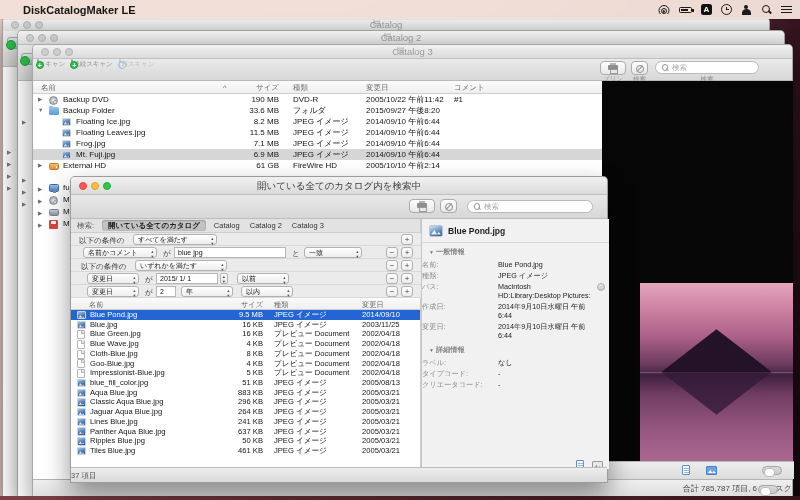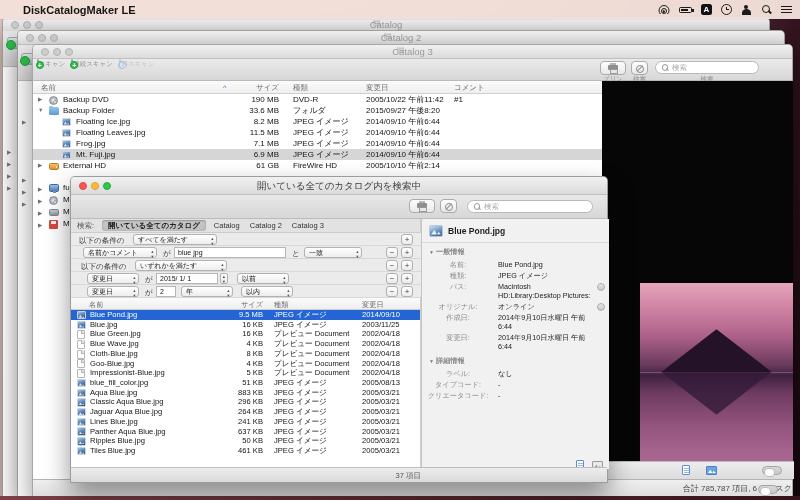--- a/index.html
+++ b/index.html
@@ -123,31 +123,31 @@
 .res-hd span{position:absolute;top:1.5px}
 .res-rows{position:absolute;left:0;top:133px;width:350px;height:159px;background:#fff;border-right:1px solid #cdcdcd;overflow:hidden}
 .rrow{position:relative;height:9.73px;font-size:7.6px;line-height:9.7px;color:#141414;white-space:nowrap}
 .rrow.sel{background:#2465d6;color:#fff}
 .r-ic{position:absolute;left:6px;top:0.8px}
 .r-nm{position:absolute;left:19px;top:0}
 .r-sz{position:absolute;left:118px;top:0;width:74px;text-align:right}
 .r-kd{position:absolute;left:203px;top:0}
 .r-dt{position:absolute;left:291px;top:0}
 .sw-foot{position:absolute;left:0;bottom:0;width:100%;height:15px;background:linear-gradient(#ededed,#dadada);border-top:1px solid #bdbdbd;font-size:7.5px;color:#555}
-.sw-count{position:absolute;left:0;top:0;width:350px;text-align:right;line-height:15px}
+.sw-count{position:absolute;left:0;top:0;width:350px;text-align:left;line-height:15px}
 
 .info{position:absolute;left:350px;top:42px;width:188px;height:250px;background:#f1f1f1;border-left:1px solid #c6c6c6;overflow:hidden}
 .info-hd{height:24px;border-bottom:1px solid #d8d8d8;display:flex;align-items:center;padding:0 7px;gap:5px}
 .info-hd .fn{font-size:8.5px;font-weight:bold;color:#1d1d1d}
 .thumb16{width:14px;height:12px;border-radius:2px;background:linear-gradient(160deg,#cfe2f2 0%,#7fa8d2 40%,#33567f 100%);border:1px solid #b9c6d6;position:relative;flex:0 0 14px}
 .thumb16::after{content:"";position:absolute;left:1px;bottom:1px;width:10px;height:5px;background:rgba(255,255,255,.85);clip-path:polygon(0 100%,35% 10%,60% 100%,75% 45%,100% 100%)}
 .isec{font-size:7.2px;color:#8a8a8a;font-weight:bold;padding:4px 7px 2px}
 .isec .tri{font-size:5px;color:#777;margin-right:2px}
 .ikv{position:relative;display:grid;grid-template-columns:72px 1fr;column-gap:4px;padding:1px 4px 1px 0;font-size:7.2px;line-height:9px}
-.ikv .k{text-align:center;color:#8b8b8b}
+.ikv .k{text-align:left;color:#8b8b8b}
 .ikv .v{color:#222;padding-right:10px}
 .actbtn{position:absolute;right:4px;top:2px;width:8px;height:8px;border-radius:50%;background:linear-gradient(#e6e6e6,#c9c9c9);border:1px solid #adadad}
 
 .ic{display:inline-block}
 .i-img{width:8.5px;height:8.5px;border:1px solid #c8d4e6;border-radius:1px;background:linear-gradient(160deg,#a9c8e4 0%,#6089ba 45%,#2e4e7a 100%);position:relative}
 .i-img::after{content:"";position:absolute;left:0.5px;bottom:0.5px;width:6px;height:3px;background:rgba(255,255,255,.8);clip-path:polygon(0 100%,35% 10%,60% 100%,75% 45%,100% 100%)}
 .i-doc{width:7.5px;height:9px;background:#fff;border:1px solid #b5b5b5;border-radius:1px;position:relative}
 .i-doc::after{content:"";position:absolute;right:-0.5px;top:-0.5px;width:2.5px;height:2.5px;background:#e3e3e3;border-left:0.5px solid #b5b5b5;border-bottom:0.5px solid #b5b5b5}
 .i-zip{width:7.5px;height:9px;background:#fff;border:1px solid #b0b0b0;border-radius:1px;position:relative}
 .i-zip::after{content:"";position:absolute;left:3px;top:0;width:1.2px;height:9px;background:repeating-linear-gradient(#9a9a9a 0 1px,transparent 1px 2px)}
@@ -557,25 +557,20 @@
         <div class="ikv">
           <span class="k">種類:</span>
           <span class="v">JPEG イメージ</span>
         </div>
         <div class="ikv">
           <span class="k">パス:</span>
           <span class="v">Macintosh HD:Library:Desktop Pictures:</span>
           <span class="actbtn"></span>
         </div>
         <div class="ikv">
-          <span class="k">オリジナル:</span>
-          <span class="v">オンライン</span>
-          <span class="actbtn"></span>
-        </div>
-        <div class="ikv">
           <span class="k">作成日:</span>
           <span class="v">2014年9月10日水曜日 午前6:44</span>
         </div>
         <div class="ikv">
           <span class="k">変更日:</span>
           <span class="v">2014年9月10日水曜日 午前6:44</span>
         </div>
         <div class="isec"><span class="tri">▼</span>詳細情報</div>
         <div class="ikv">
           <span class="k">ラベル:</span>

